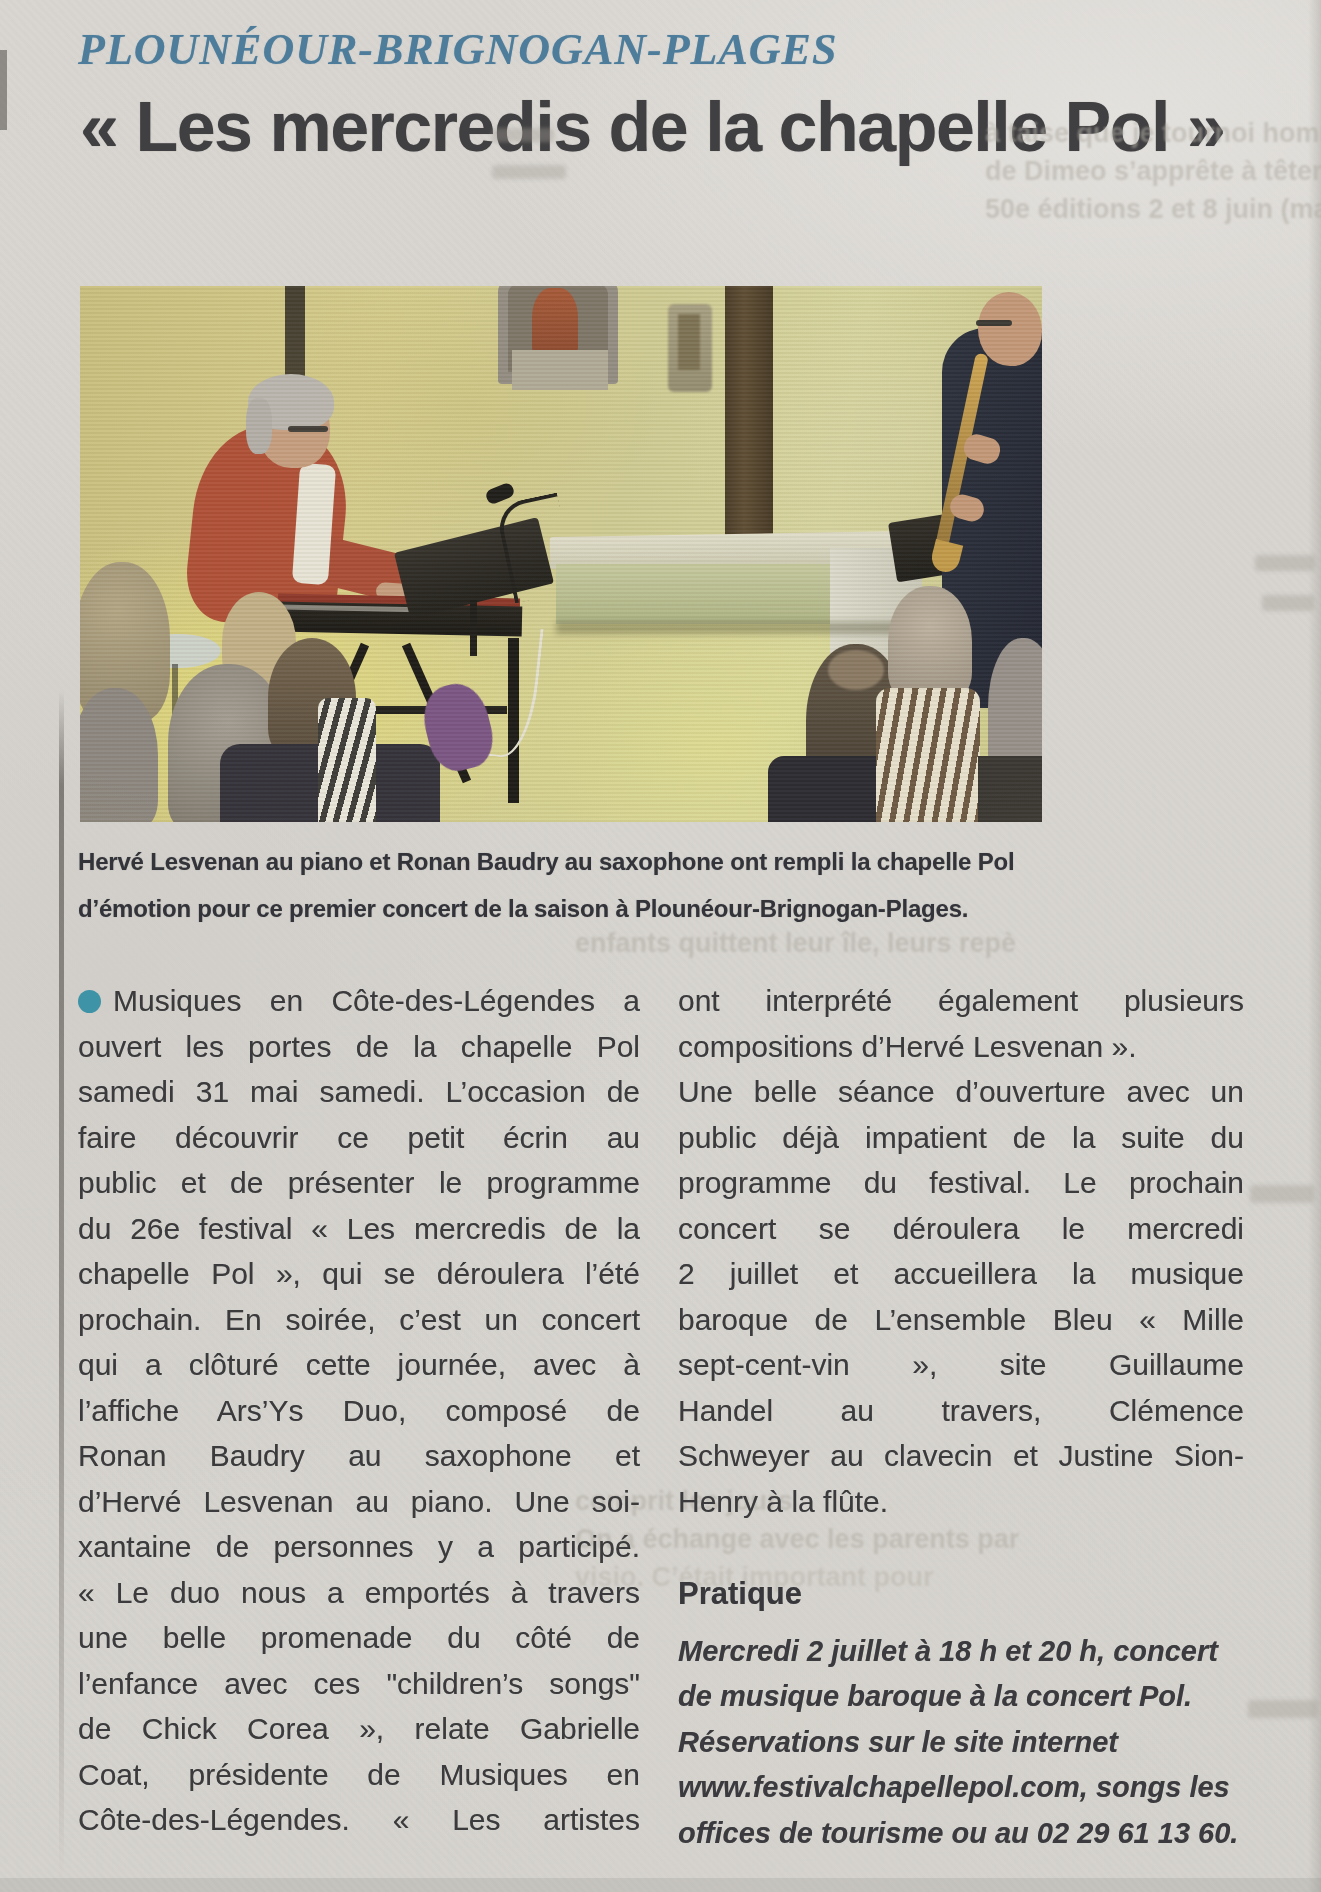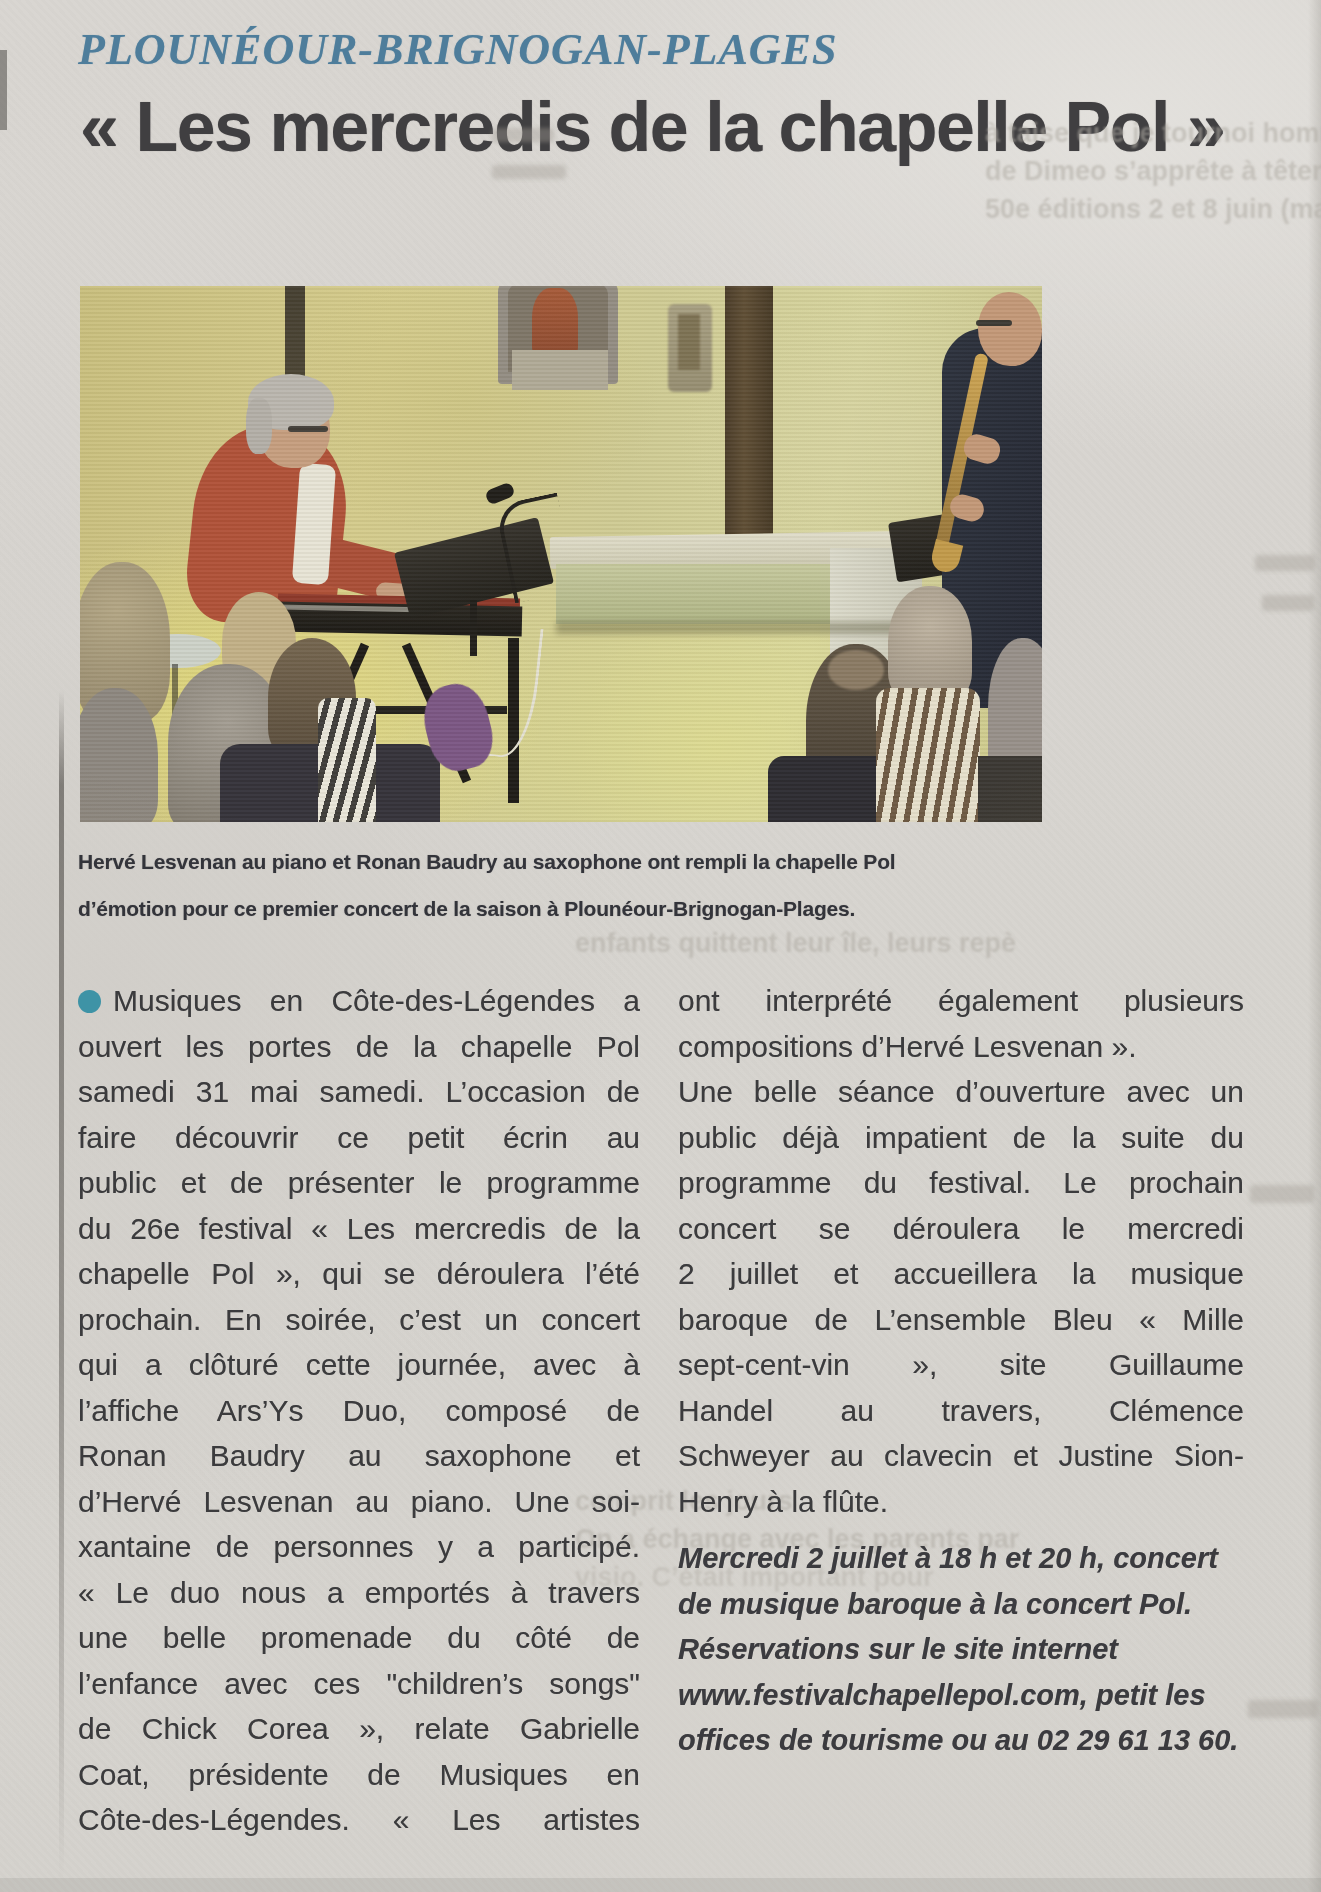--- a/index.html
+++ b/index.html
@@ -25,21 +25,21 @@
       radial-gradient(ellipse 520px 300px at 66% 86%, rgba(229,227,140,.55), transparent 70%),
       radial-gradient(ellipse 320px 210px at 86% 28%, rgba(216,212,166,.55), transparent 72%),
       radial-gradient(ellipse 280px 190px at 40% 22%, rgba(199,189,118,.35), transparent 70%),
       linear-gradient(100deg,#c9bf7e,#d4cb8c 30%,#cfcb94 55%,#d6d49e 75%,#c8c48b);}
   .pp{position:absolute;}
   .grain{position:absolute;inset:0;
     background:
       radial-gradient(120% 100% at 50% 45%, rgba(0,0,0,0) 60%, rgba(110,100,55,.14) 100%),
       repeating-linear-gradient(0deg, rgba(60,50,20,.05) 0 2px, rgba(255,255,250,.04) 2px 4px);}
   .caption{position:absolute;left:78px;top:838px;width:1180px;font-weight:bold;
-    font-size:21px;line-height:47px;letter-spacing:-.2px;color:#33343a;
+    font-size:24px;line-height:47px;letter-spacing:-.2px;color:#33343a;
     text-shadow:0 0 1px rgba(51,52,58,.35);}
   .col{position:absolute;top:978px;font-size:30px;line-height:45.5px;color:#3b3b3d;
     text-shadow:0 0 .5px rgba(59,59,61,.4);}
   .col1{left:78px;width:562px;}
   .col2{left:678px;width:566px;}
   .ln{text-align:justify;text-align-last:justify;white-space:nowrap;}
   .ln.no-just{text-align:left;text-align-last:left;}
   .bullet{display:inline-block;width:23px;height:23px;border-radius:50%;
     background:#3e93a6;margin-right:12px;vertical-align:-2px;}
   .pratique-title{font-weight:bold;font-size:31px;margin-top:47px;color:#38383c;}
@@ -191,22 +191,23 @@
     <div class="ln">public déjà impatient de la suite du</div>
     <div class="ln">programme du festival. Le prochain</div>
     <div class="ln">concert se déroulera le mercredi</div>
     <div class="ln">2 juillet et accueillera la musique</div>
     <div class="ln">baroque de L’ensemble Bleu « Mille</div>
     <div class="ln">sept-cent-vin », site Guillaume</div>
     <div class="ln">Handel au travers, Clémence</div>
     <div class="ln">Schweyer au clavecin et Justine Sion-</div>
     <div class="ln no-just">Henry à la flûte.</div>
 
+    <div class="pratique-title">Pratique</div>
     <div class="pratique">
       <div class="ln">Mercredi 2 juillet à 18 h et 20 h, concert</div>
       <div class="ln">de musique baroque à la concert Pol.</div>
       <div class="ln">Réservations sur le site internet</div>
-      <div class="ln">www.festivalchapellepol.com, petit les</div>
+      <div class="ln">www.festivalchapellepol.com, songs les</div>
       <div class="ln">offices de tourisme ou au 02 29 61 13 60.</div>
     </div>
   </div>
 
 </div>
 
 </body></html>

